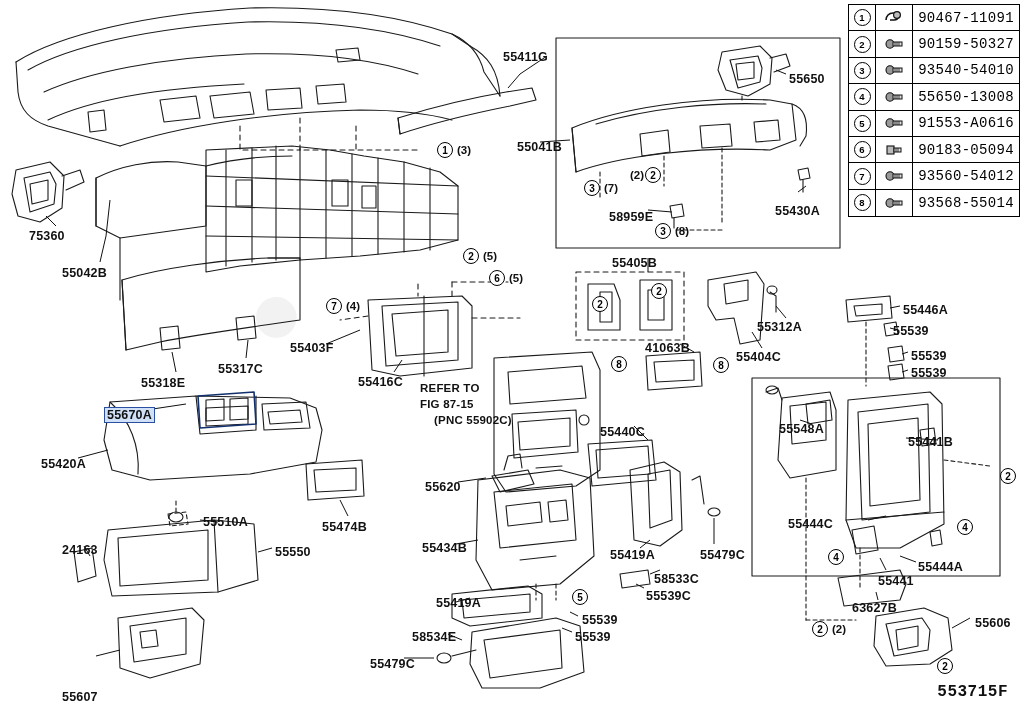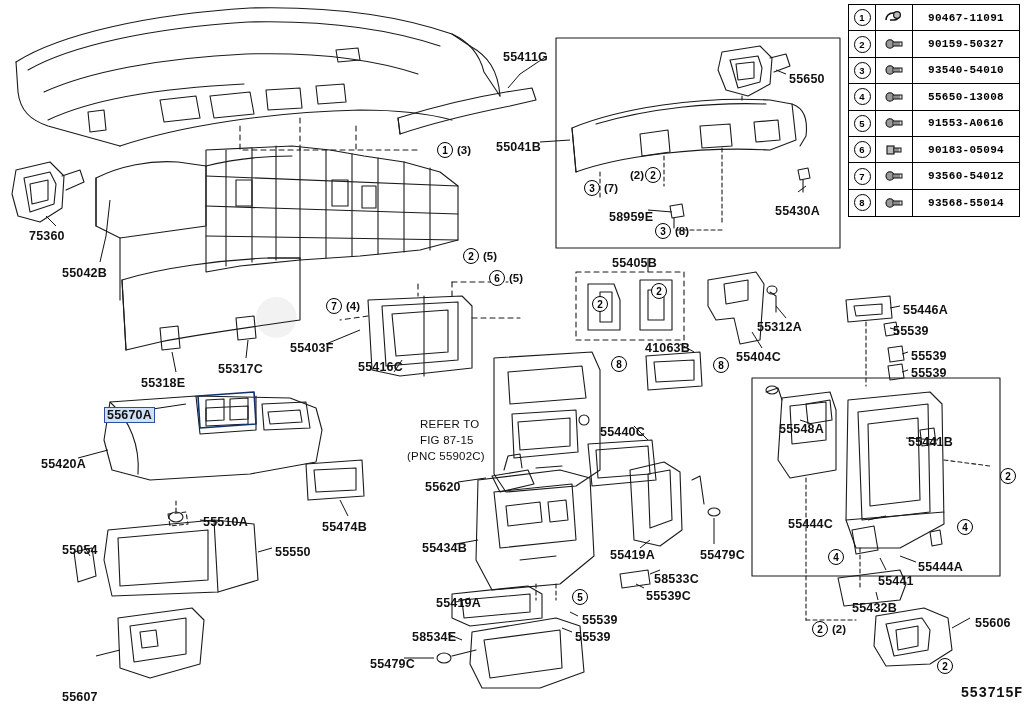--- a/index.html
+++ b/index.html
@@ -14,21 +14,21 @@
   svg.layer{position:absolute;left:0;top:0;width:1024px;height:707px;}
   .lbl{
     position:absolute;
     font-family:"Liberation Sans", sans-serif;
     font-size:12.5px;
     font-weight:700;
     color:#111;
     white-space:nowrap;
     letter-spacing:0.2px;
   }
-  .lbl.note{font-size:11.5px;font-weight:400;line-height:1.25;margin-top:36px;}
+  .lbl.note{font-size:11.5px;font-weight:700;line-height:1.25;}
   .highlight{
     background:#cfe0f7;
     border:1.2px solid #2a4fa0;
     padding:0px 2px;
   }
   
   #legend{
     position:absolute;left:848px;top:4px;width:172px;
     border:1.3px solid #000;
     background:#fff;
@@ -50,39 +50,39 @@
     display:flex;align-items:center;justify-content:center;
     font-size:9.5px;font-weight:700;color:#000;
   }
   #legend .pic{
     width:36px;display:flex;align-items:center;justify-content:center;
     border-right:1px solid #000;height:100%;
   }
   #legend .part{
     flex:1;display:flex;align-items:center;justify-content:center;
     font-family:"Liberation Mono", monospace;
-    font-size:11px;font-weight:700;color:#000;letter-spacing:0.3px;
+    font-size:14px;font-weight:400;color:#000;letter-spacing:0.3px;
   }
   .cnum{
     position:absolute;
     width:16px;height:16px;border:1.2px solid #000;border-radius:50%;
     background:#fff;
     display:flex;align-items:center;justify-content:center;
     font-size:10px;font-weight:700;color:#000;
     font-family:"Liberation Sans", sans-serif;
     box-sizing:border-box;
   }
   .qty{
     position:absolute;font-size:11.5px;font-weight:700;color:#111;
     font-family:"Liberation Sans", sans-serif;white-space:nowrap;
   }
   #figno{
-    position:absolute;right:1px;bottom:6px;
+    position:absolute;right:16px;bottom:6px;
     font-family:"Liberation Mono", monospace;
-    font-size:14px;font-weight:700;color:#111;letter-spacing:0.5px;
+    font-size:16px;font-weight:700;color:#111;letter-spacing:0.5px;
   }
   .wm{
     position:absolute;
     font-family:"Liberation Serif", serif;
     color:#f2f2f2;
     font-size:150px;
     font-weight:700;
     left:250px;top:230px;
     transform:rotate(-8deg);
     user-select:none;
@@ -458,67 +458,67 @@
             <path d="M13 6v4M15 6v4M17 6v4" stroke="#111" stroke-width="0.8"></path>
           </svg>
       </div>
       <div class="part">93568-55014</div>
     </div>
 
   </div>
 
   <div class="lbl" style="left:503px;top:50px">55411G</div>
   <div class="lbl" style="left:789px;top:72px">55650</div>
-  <div class="lbl" style="left:496px;top:140px">55041B</div>
+  <div class="lbl" style="left:517px;top:140px">55041B</div>
   <div class="lbl" style="left:775px;top:204px">55430A</div>
   <div class="lbl" style="left:609px;top:210px">58959E</div>
   <div class="lbl" style="left:29px;top:229px">75360</div>
   <div class="lbl" style="left:62px;top:266px">55042B</div>
   <div class="lbl" style="left:612px;top:256px">55405B</div>
   <div class="lbl" style="left:757px;top:320px">55312A</div>
   <div class="lbl" style="left:736px;top:350px">55404C</div>
   <div class="lbl" style="left:903px;top:303px">55446A</div>
   <div class="lbl" style="left:893px;top:324px">55539</div>
   <div class="lbl" style="left:911px;top:349px">55539</div>
   <div class="lbl" style="left:911px;top:366px">55539</div>
   <div class="lbl" style="left:290px;top:341px">55403F</div>
   <div class="lbl" style="left:141px;top:376px">55318E</div>
   <div class="lbl" style="left:218px;top:362px">55317C</div>
-  <div class="lbl" style="left:358px;top:360px">55416C</div>
+  <div class="lbl" style="left:358px;top:375px">55416C</div>
   <div class="lbl" style="left:645px;top:341px">41063B</div>
   <div class="lbl" style="left:908px;top:435px">55441B</div>
   <div class="lbl" style="left:779px;top:422px">55548A</div>
   <div class="lbl highlight" style="left:104px;top:407px">55670A</div>
   <div class="lbl" style="left:41px;top:457px">55420A</div>
   <div class="lbl" style="left:600px;top:425px">55440C</div>
   <div class="lbl" style="left:425px;top:480px">55620</div>
   <div class="lbl" style="left:322px;top:520px">55474B</div>
   <div class="lbl" style="left:203px;top:515px">55510A</div>
-  <div class="lbl" style="left:62px;top:543px">55054</div>
+  <div class="lbl" style="left:62px;top:543px">24163</div>
   <div class="lbl" style="left:275px;top:545px">55550</div>
   <div class="lbl" style="left:422px;top:541px">55434B</div>
   <div class="lbl" style="left:610px;top:548px">55419A</div>
   <div class="lbl" style="left:700px;top:548px">55479C</div>
   <div class="lbl" style="left:654px;top:572px">58533C</div>
   <div class="lbl" style="left:646px;top:589px">55539C</div>
   <div class="lbl" style="left:788px;top:517px">55444C</div>
   <div class="lbl" style="left:918px;top:560px">55444A</div>
   <div class="lbl" style="left:878px;top:574px">55441</div>
-  <div class="lbl" style="left:852px;top:601px">55432B</div>
+  <div class="lbl" style="left:852px;top:601px">63627B</div>
   <div class="lbl" style="left:975px;top:616px">55606</div>
   <div class="lbl" style="left:436px;top:596px">55419A</div>
   <div class="lbl" style="left:582px;top:613px">55539</div>
   <div class="lbl" style="left:575px;top:630px">55539</div>
   <div class="lbl" style="left:412px;top:630px">58534E</div>
   <div class="lbl" style="left:370px;top:657px">55479C</div>
   <div class="lbl" style="left:62px;top:690px">55607</div>
 
   <div class="lbl note" style="left:420px;top:381px">REFER TO</div>
   <div class="lbl note" style="left:420px;top:397px">FIG 87-15</div>
-  <div class="lbl note" style="left:407px;top:413px">(PNC 55902C)</div>
+  <div class="lbl note" style="left:434px;top:413px">(PNC 55902C)</div>
 
   <div class="cnum" style="left:437px;top:142px">1</div>
   <div class="qty" style="left:457px;top:144px">(3)</div>
 
   <div class="cnum" style="left:584px;top:180px">3</div>
   <div class="qty" style="left:604px;top:182px">(7)</div>
 
   <div class="cnum" style="left:645px;top:167px">2</div>
   <div class="qty" style="left:630px;top:169px">(2)</div>
 

